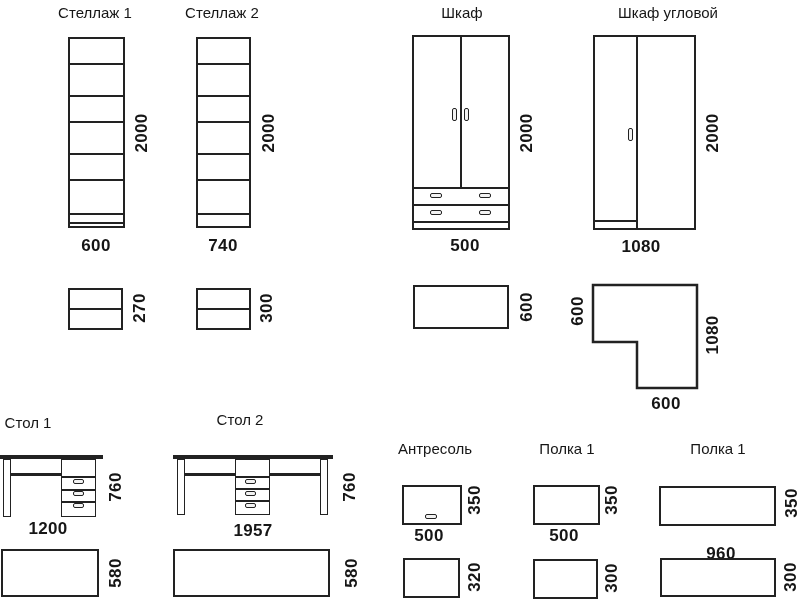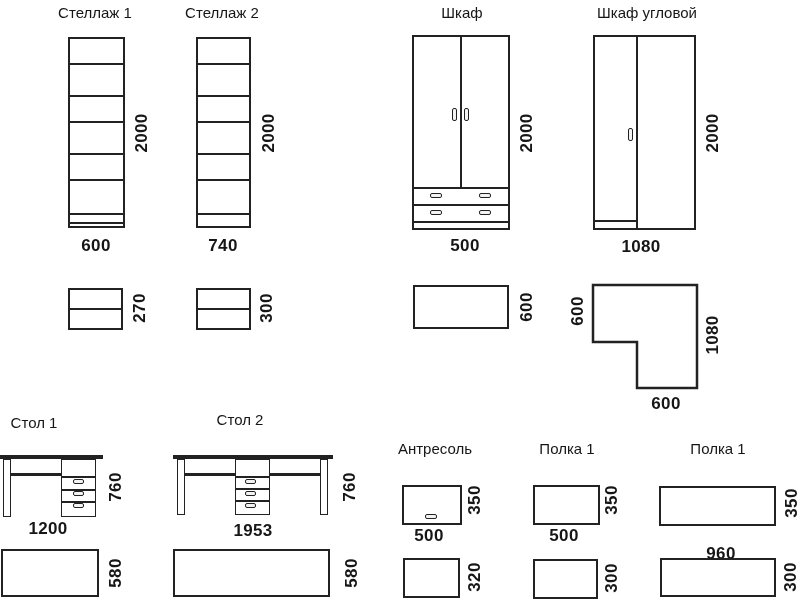--- a/index.html
+++ b/index.html
@@ -73,38 +73,38 @@
     <div class="handle-h" style="left:430px;top:210px"></div>
     <div class="handle-h" style="left:479px;top:210px"></div>
     <span class="dim v" style="left:527px;top:133px">2000</span>
     <span class="dim" style="left:465px;top:246px">500</span>
     <div class="box" style="left:413px;top:285px;width:96px;height:44px"></div>
     <span class="dim v" style="left:527px;top:307px">600</span>
   </div>
 
   
   <div class="grp">
-    <span class="title" style="left:647px;top:4px">Шкаф угловой</span>
+    <span class="title" style="left:668px;top:4px">Шкаф угловой</span>
     <div class="box" style="left:593px;top:35px;width:103px;height:195px"></div>
     <div class="vl" style="left:636px;top:35px;height:195px"></div>
     <div class="handle-v" style="left:628px;top:128px"></div>
     <div class="hl" style="left:593px;top:220px;width:43px"></div>
     <span class="dim v" style="left:713px;top:133px">2000</span>
     <span class="dim" style="left:641px;top:247px">1080</span>
     <svg class="plan" style="left:592px;top:284px" width="106" height="106" viewBox="0 0 106 106">
       <polygon points="1,1 105,1 105,104 45,104 45,58 1,58" fill="#ffffff" stroke="#222222" stroke-width="2.5"></polygon>
     </svg>
     <span class="dim v" style="left:578px;top:311px">600</span>
     <span class="dim v" style="left:713px;top:335px">1080</span>
     <span class="dim" style="left:666px;top:404px">600</span>
   </div>
 
   
   <div class="grp">
-    <span class="title" style="left:34px;top:414px">Стол 1</span>
+    <span class="title" style="left:28px;top:414px">Стол 1</span>
     <div class="hl" style="left:0px;top:455px;width:103px;height:4px"></div>
     <div class="box thin" style="left:3px;top:459px;width:8px;height:58px"></div>
     <div class="hl" style="left:10px;top:473px;width:52px;height:3px"></div>
     <div class="box thin" style="left:61px;top:459px;width:35px;height:58px"></div>
     <div class="hl" style="left:61px;top:476px;width:35px"></div>
     <div class="hl" style="left:61px;top:489px;width:35px"></div>
     <div class="hl" style="left:61px;top:501px;width:35px"></div>
     <div class="handle-h" style="left:73px;top:479px;width:11px"></div>
     <div class="handle-h" style="left:73px;top:491px;width:11px"></div>
     <div class="handle-h" style="left:73px;top:503px;width:11px"></div>
@@ -123,21 +123,21 @@
     <div class="hl" style="left:184px;top:473px;width:51px;height:3px"></div>
     <div class="hl" style="left:270px;top:473px;width:51px;height:3px"></div>
     <div class="box thin" style="left:235px;top:459px;width:35px;height:56px"></div>
     <div class="hl" style="left:235px;top:476px;width:35px"></div>
     <div class="hl" style="left:235px;top:488px;width:35px"></div>
     <div class="hl" style="left:235px;top:500px;width:35px"></div>
     <div class="handle-h" style="left:245px;top:479px;width:11px"></div>
     <div class="handle-h" style="left:245px;top:491px;width:11px"></div>
     <div class="handle-h" style="left:245px;top:503px;width:11px"></div>
     <span class="dim v" style="left:350px;top:487px">760</span>
-    <span class="dim" style="left:253px;top:531px">1953</span>
+    <span class="dim" style="left:253px;top:531px">1957</span>
     <div class="box" style="left:173px;top:549px;width:157px;height:48px"></div>
     <span class="dim v" style="left:352px;top:573px">580</span>
   </div>
 
   
   <div class="grp">
     <span class="title" style="left:435px;top:440px">Антресоль</span>
     <div class="box" style="left:402px;top:485px;width:60px;height:40px"></div>
     <div class="handle-h" style="left:425px;top:514px"></div>
     <span class="dim v" style="left:475px;top:500px">350</span>

